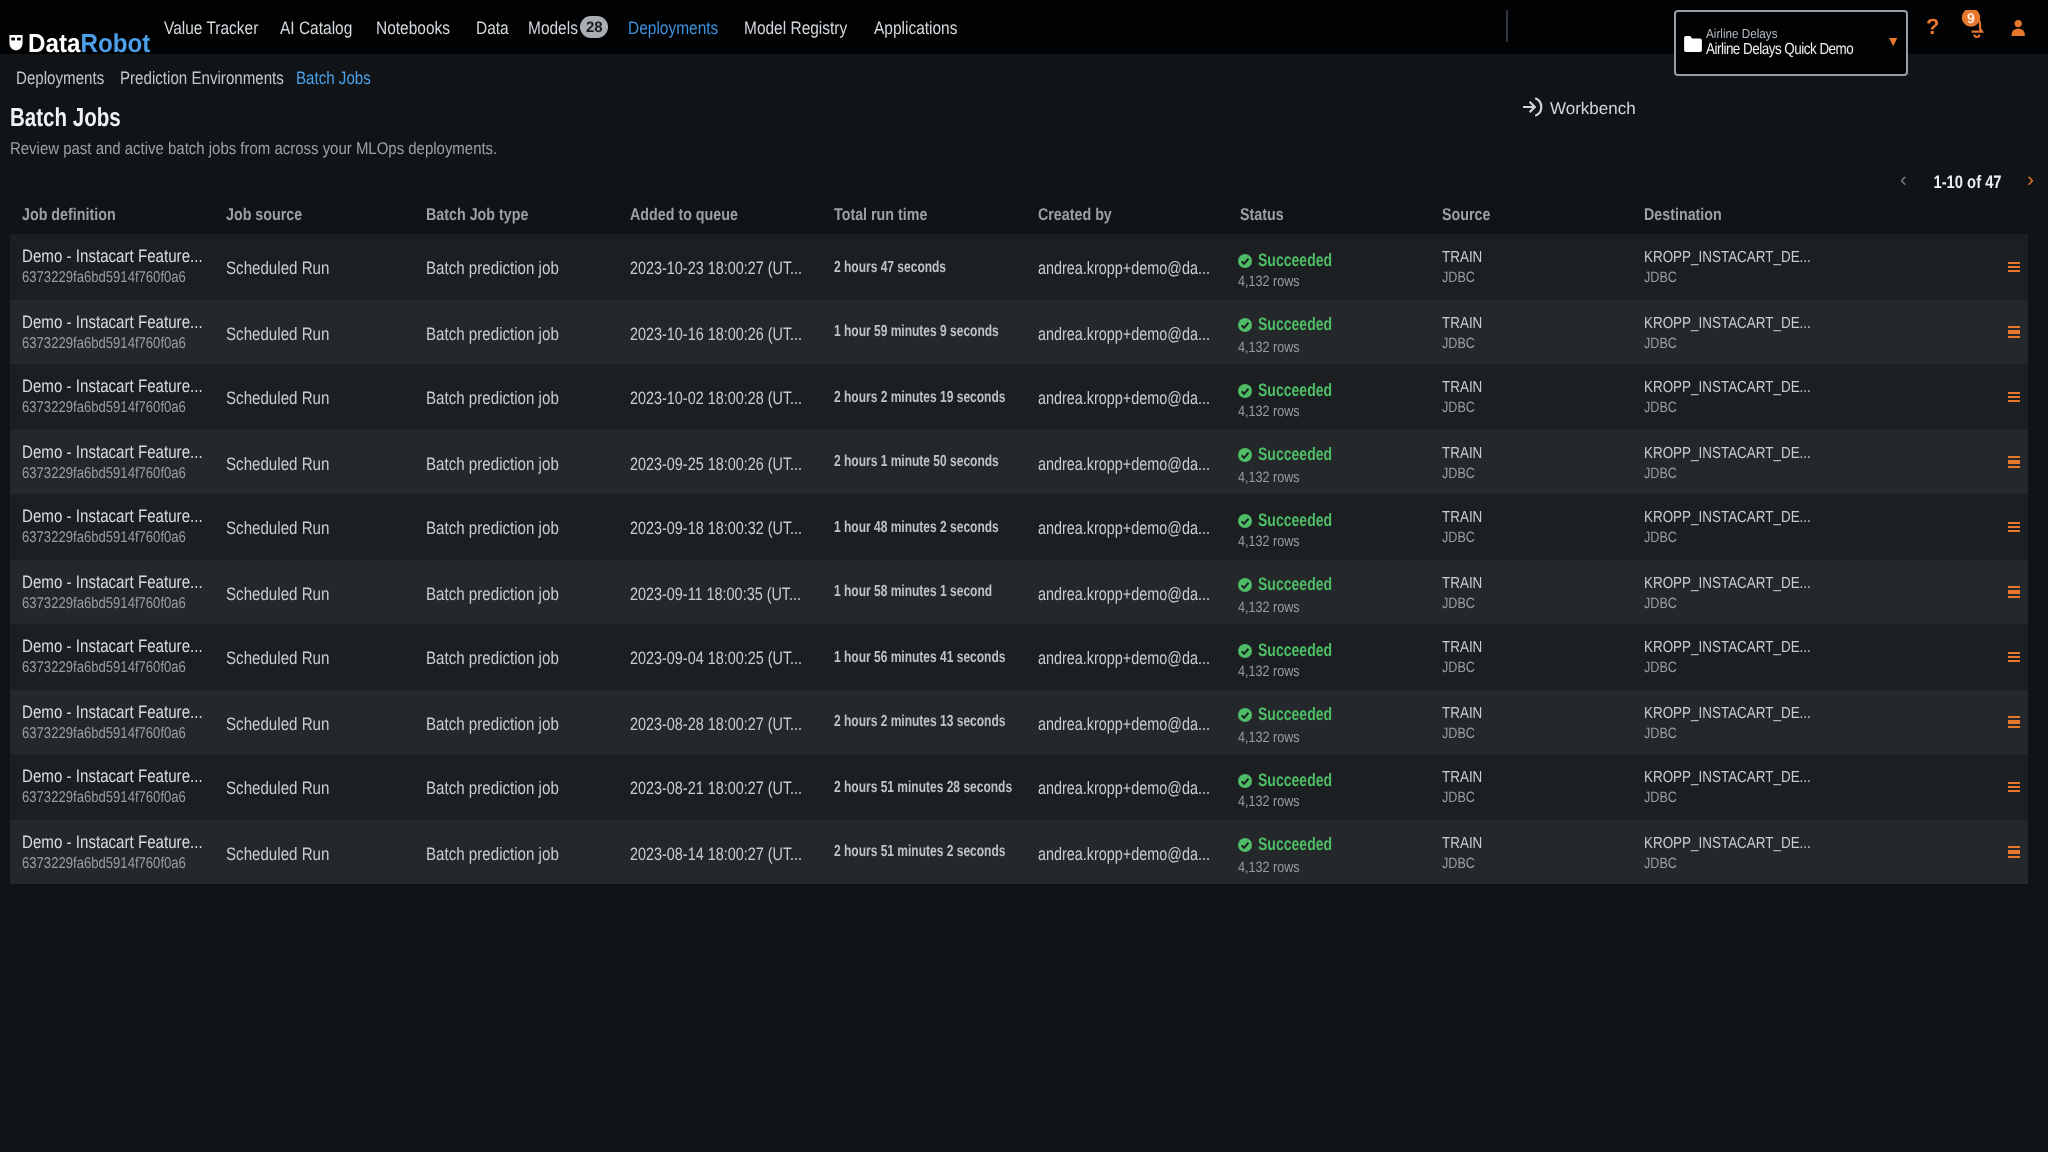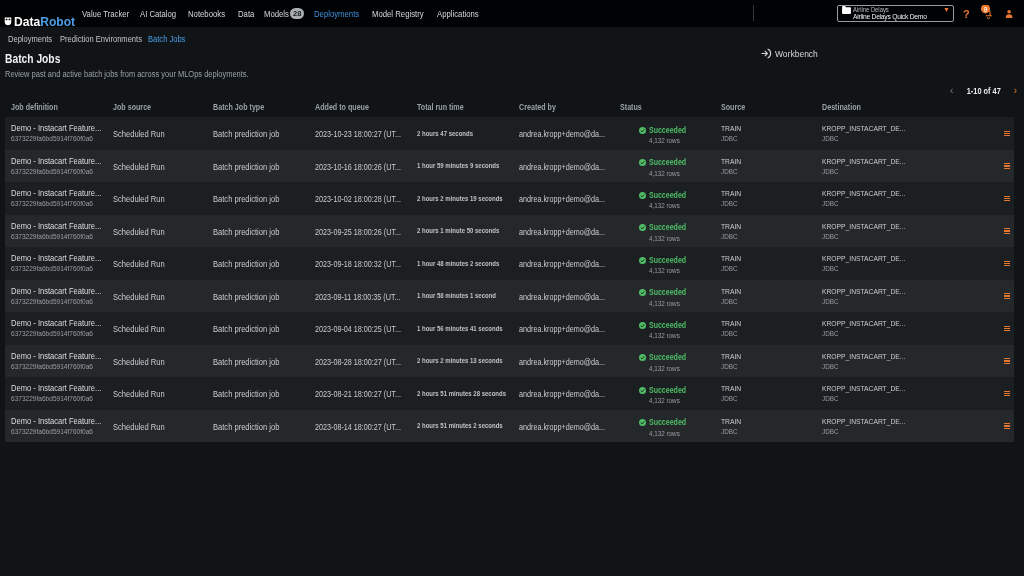--- a/index.html
+++ b/index.html
@@ -16,21 +16,21 @@
 .logo svg { margin-right:2px; }
 .logo .wordmark { font-size:13px; font-weight:bold; color:#ffffff; display:inline-block; transform:scaleX(0.93); transform-origin:0 50%; }
 .logo .blue { color:#4c9fe8; }
 .navitem { position:absolute; top:0; height:27px; display:flex; align-items:center; white-space:nowrap; font-size:9px; color:#d6d9db; }
 .navitem .t { transform:scaleX(0.86); }
 .navitem.active { color:#3f91dc; }
 .badge { display:inline-block; margin-left:-3px; background:#a9aeb2; color:#1a1c1f; font-size:7.5px; font-weight:bold; border-radius:6px; padding:1.5px 3px; line-height:7.5px; }
 .tdivider { position:absolute; left:753px; top:5px; height:16px; width:1px; background:#33373b; }
 .workbench { position:absolute; left:761px; top:0; height:27px; display:flex; align-items:center; color:#d4d7d9; font-size:8.5px;margin-top:40px; }
 .workbench svg { margin-right:3px; }
-.projsel { position:absolute; left:837px; top:5px; width:117px; height:17px; border:1px solid #989da2; border-radius:2px; background:#010204; display:flex; align-items:flex-start; padding:0 3px 0 4px; }
+.projsel { position:absolute; left:837px; top:5px; width:117px; height:33px; border:1px solid #989da2; border-radius:2px; background:#010204; display:flex; align-items:center; padding:0 3px 0 4px; }
 .projsel .fold { flex:0 0 auto; margin-right:2px; }
 .projsel .txt { flex:1; overflow:hidden; }
 .projsel .l1 { font-size:6.5px; color:#b9bdc0; line-height:7px; white-space:nowrap; }
 .projsel .l1 .t { transform:scaleX(0.9); }
 .projsel .l2 { font-size:8px; color:#f2f3f4; line-height:8.5px; white-space:nowrap; letter-spacing:-0.3px; }
 .projsel .caret { flex:0 0 auto; color:#e8772e; font-size:7px; margin-left:0; }
 .icn { position:absolute; top:0; height:27px; display:flex; align-items:center; color:#e8772e; }
 .q { left:963px; font-size:11px; font-weight:bold; }
 .bell { left:980px; top:-0.5px; }
 .person { left:1005px; }
@@ -61,21 +61,21 @@
 .row.even { background:#24282b; }
 .cell { position:absolute; white-space:nowrap; }
 .c1 { left:6px; top:6px; }
 .c1 .main { font-size:9px; color:#dadddf; line-height:11px; }
 .c1 .sub { font-size:7.8px; color:#9a9ea3; line-height:9.5px;text-decoration:underline; }
 .c2 { left:108px; top:12px; font-size:9px; color:#c9cdd0; }
 .c3 { left:208px; top:12px; font-size:9px; color:#c9cdd0; }
 .c4 { left:310px; top:12px; font-size:9px; color:#c9cdd0; }
 .c5 { left:412px; top:11.5px; font-size:8px; font-weight:bold; color:#bfc3c6; }
 .c6 { left:514px; top:12px; font-size:9px; color:#c9cdd0; }
-.c7 { left:634px; top:7.5px;text-align:center; }
+.c7 { left:614px; top:7.5px; }
 .c7 .st { font-size:9px; font-weight:bold; color:#4fbd66; display:flex; align-items:center; line-height:11px; }
 .c7 .ck { margin-right:3px; flex:0 0 auto; }
 .c7 .sub { font-size:7.5px; color:#9a9ea3; line-height:9px; margin-top:0.5px; }
 .c8 { left:716px; top:7px; }
 .c8 .main { font-size:8px; color:#c9cdd0; line-height:10px; }
 .c8 .sub { font-size:7.5px; color:#9a9ea3; line-height:9px; }
 .c9 { left:817px; top:7px; }
 .c9 .main { font-size:8px; color:#c9cdd0; line-height:10px; }
 .c9 .sub { font-size:7.5px; color:#9a9ea3; line-height:9px; }
 .ham { position:absolute; right:4.5px; top:13.8px; width:6px; }

